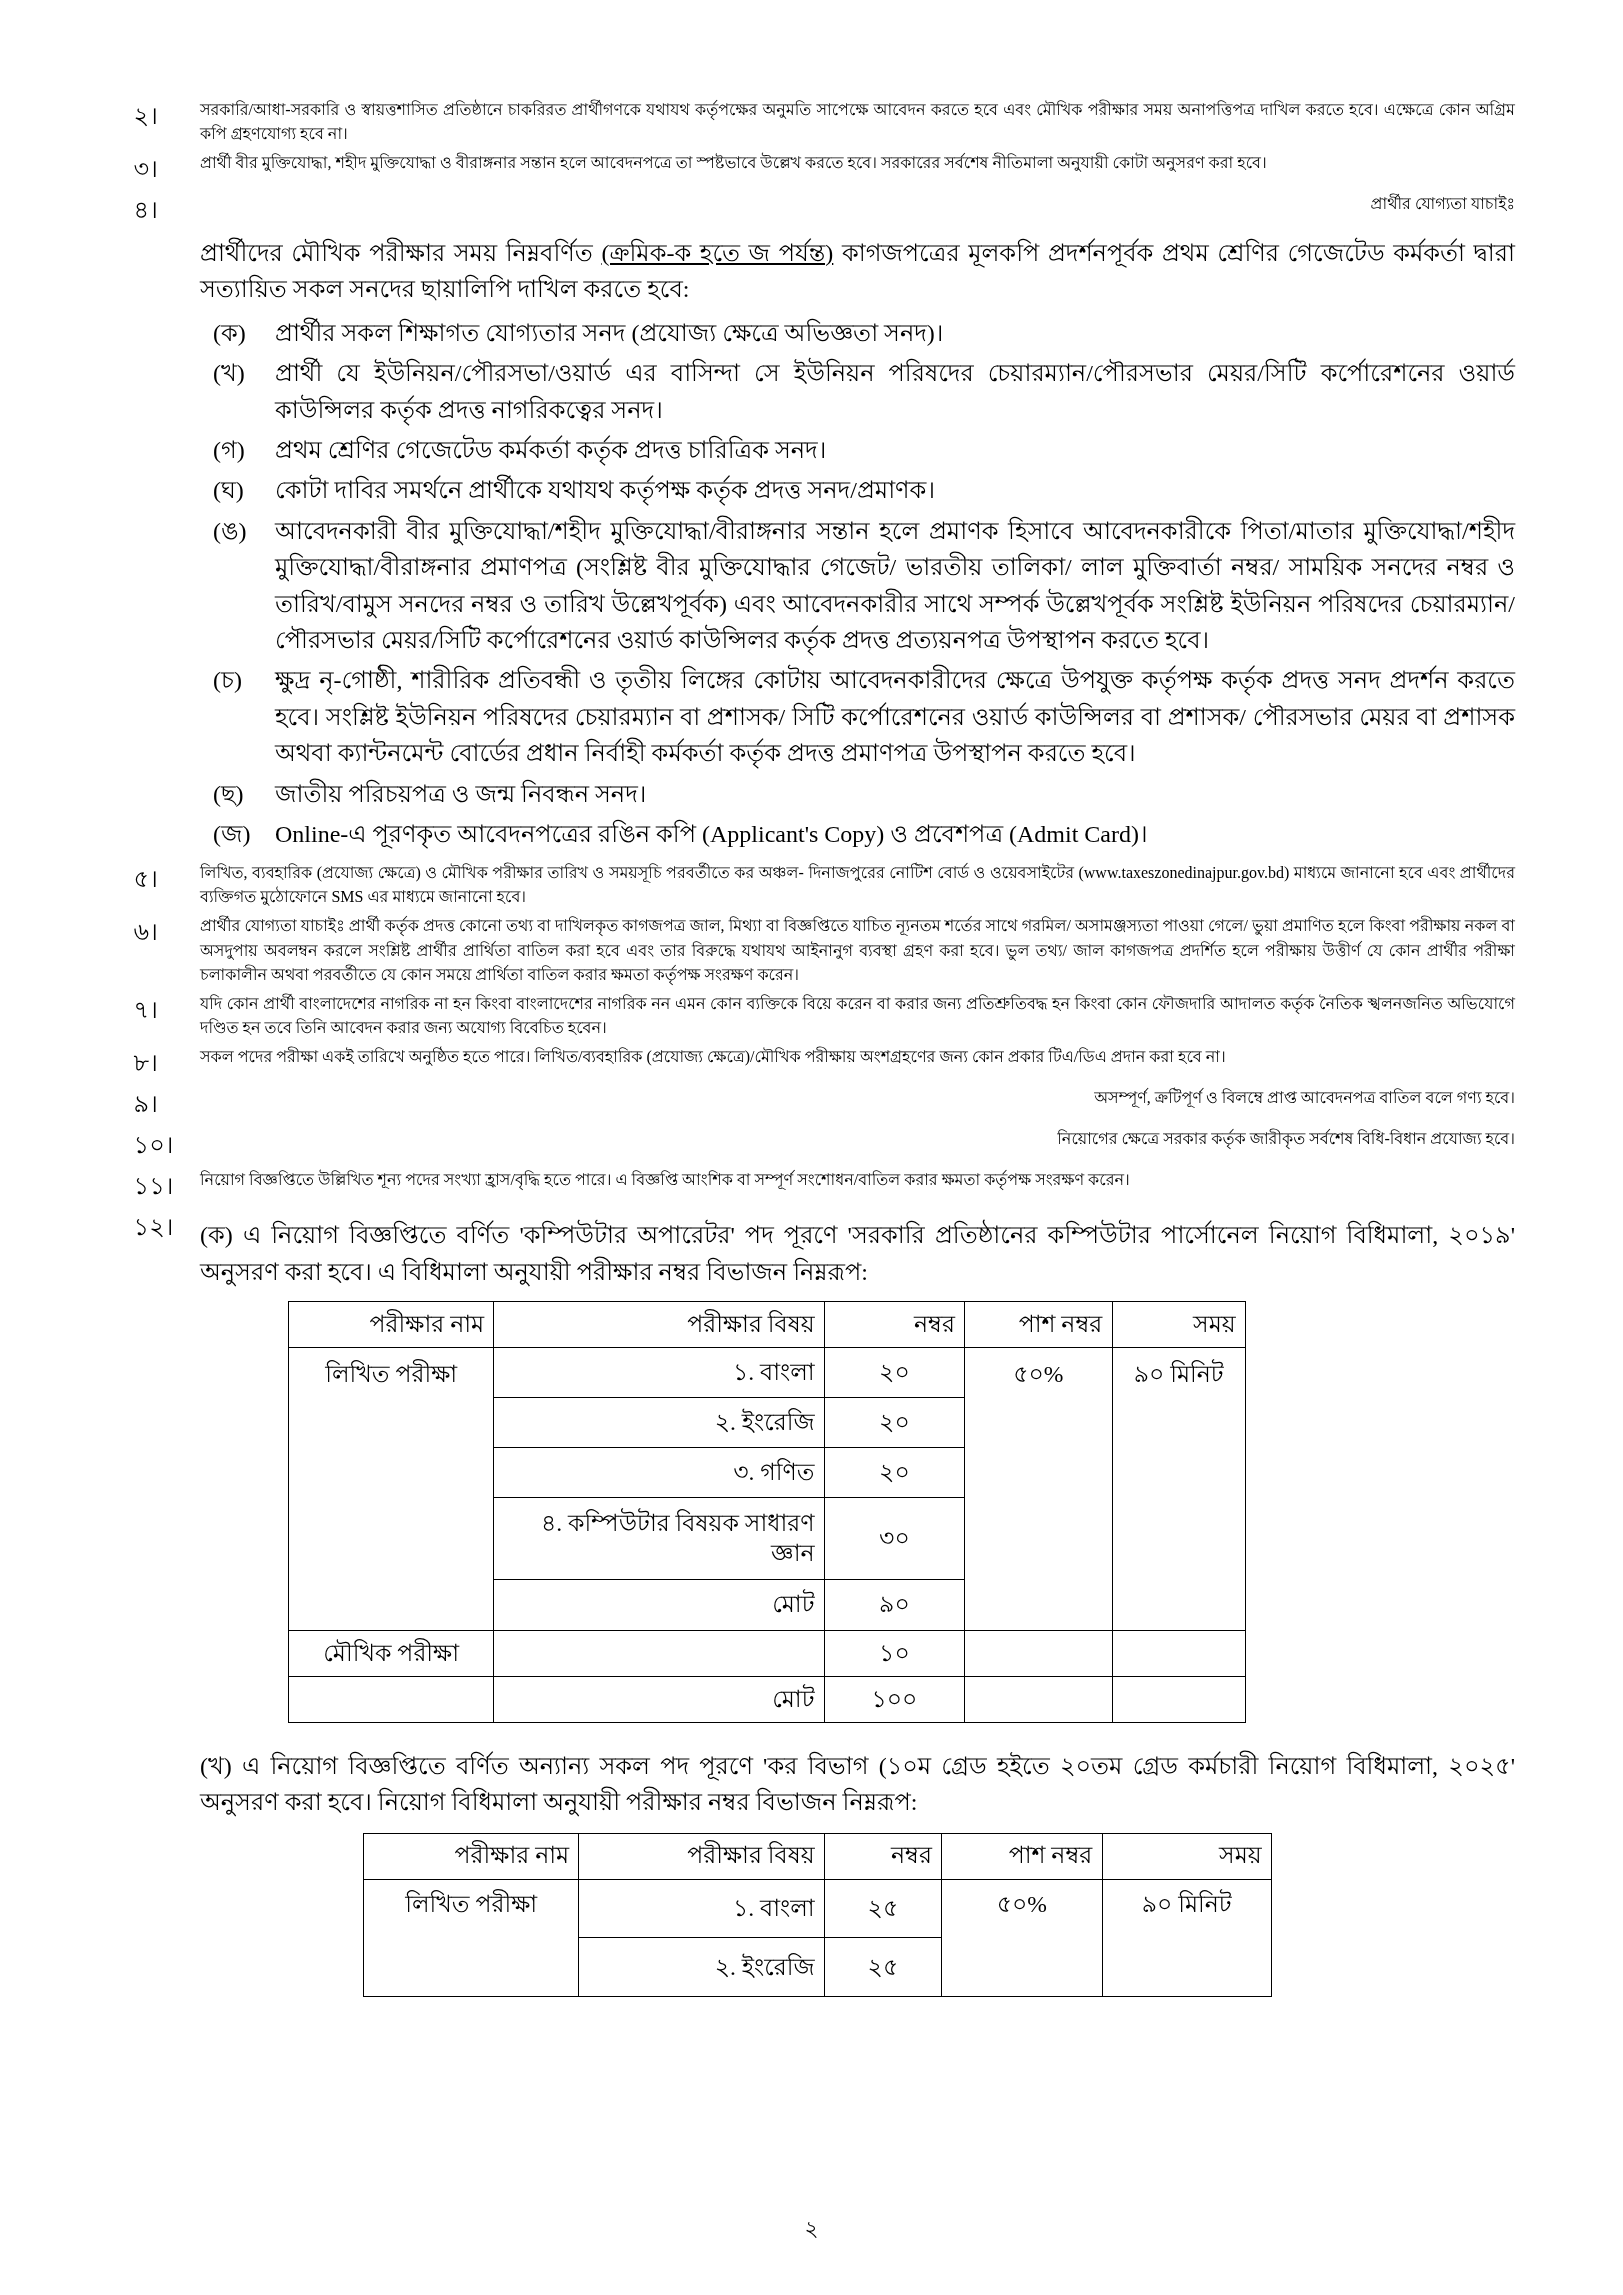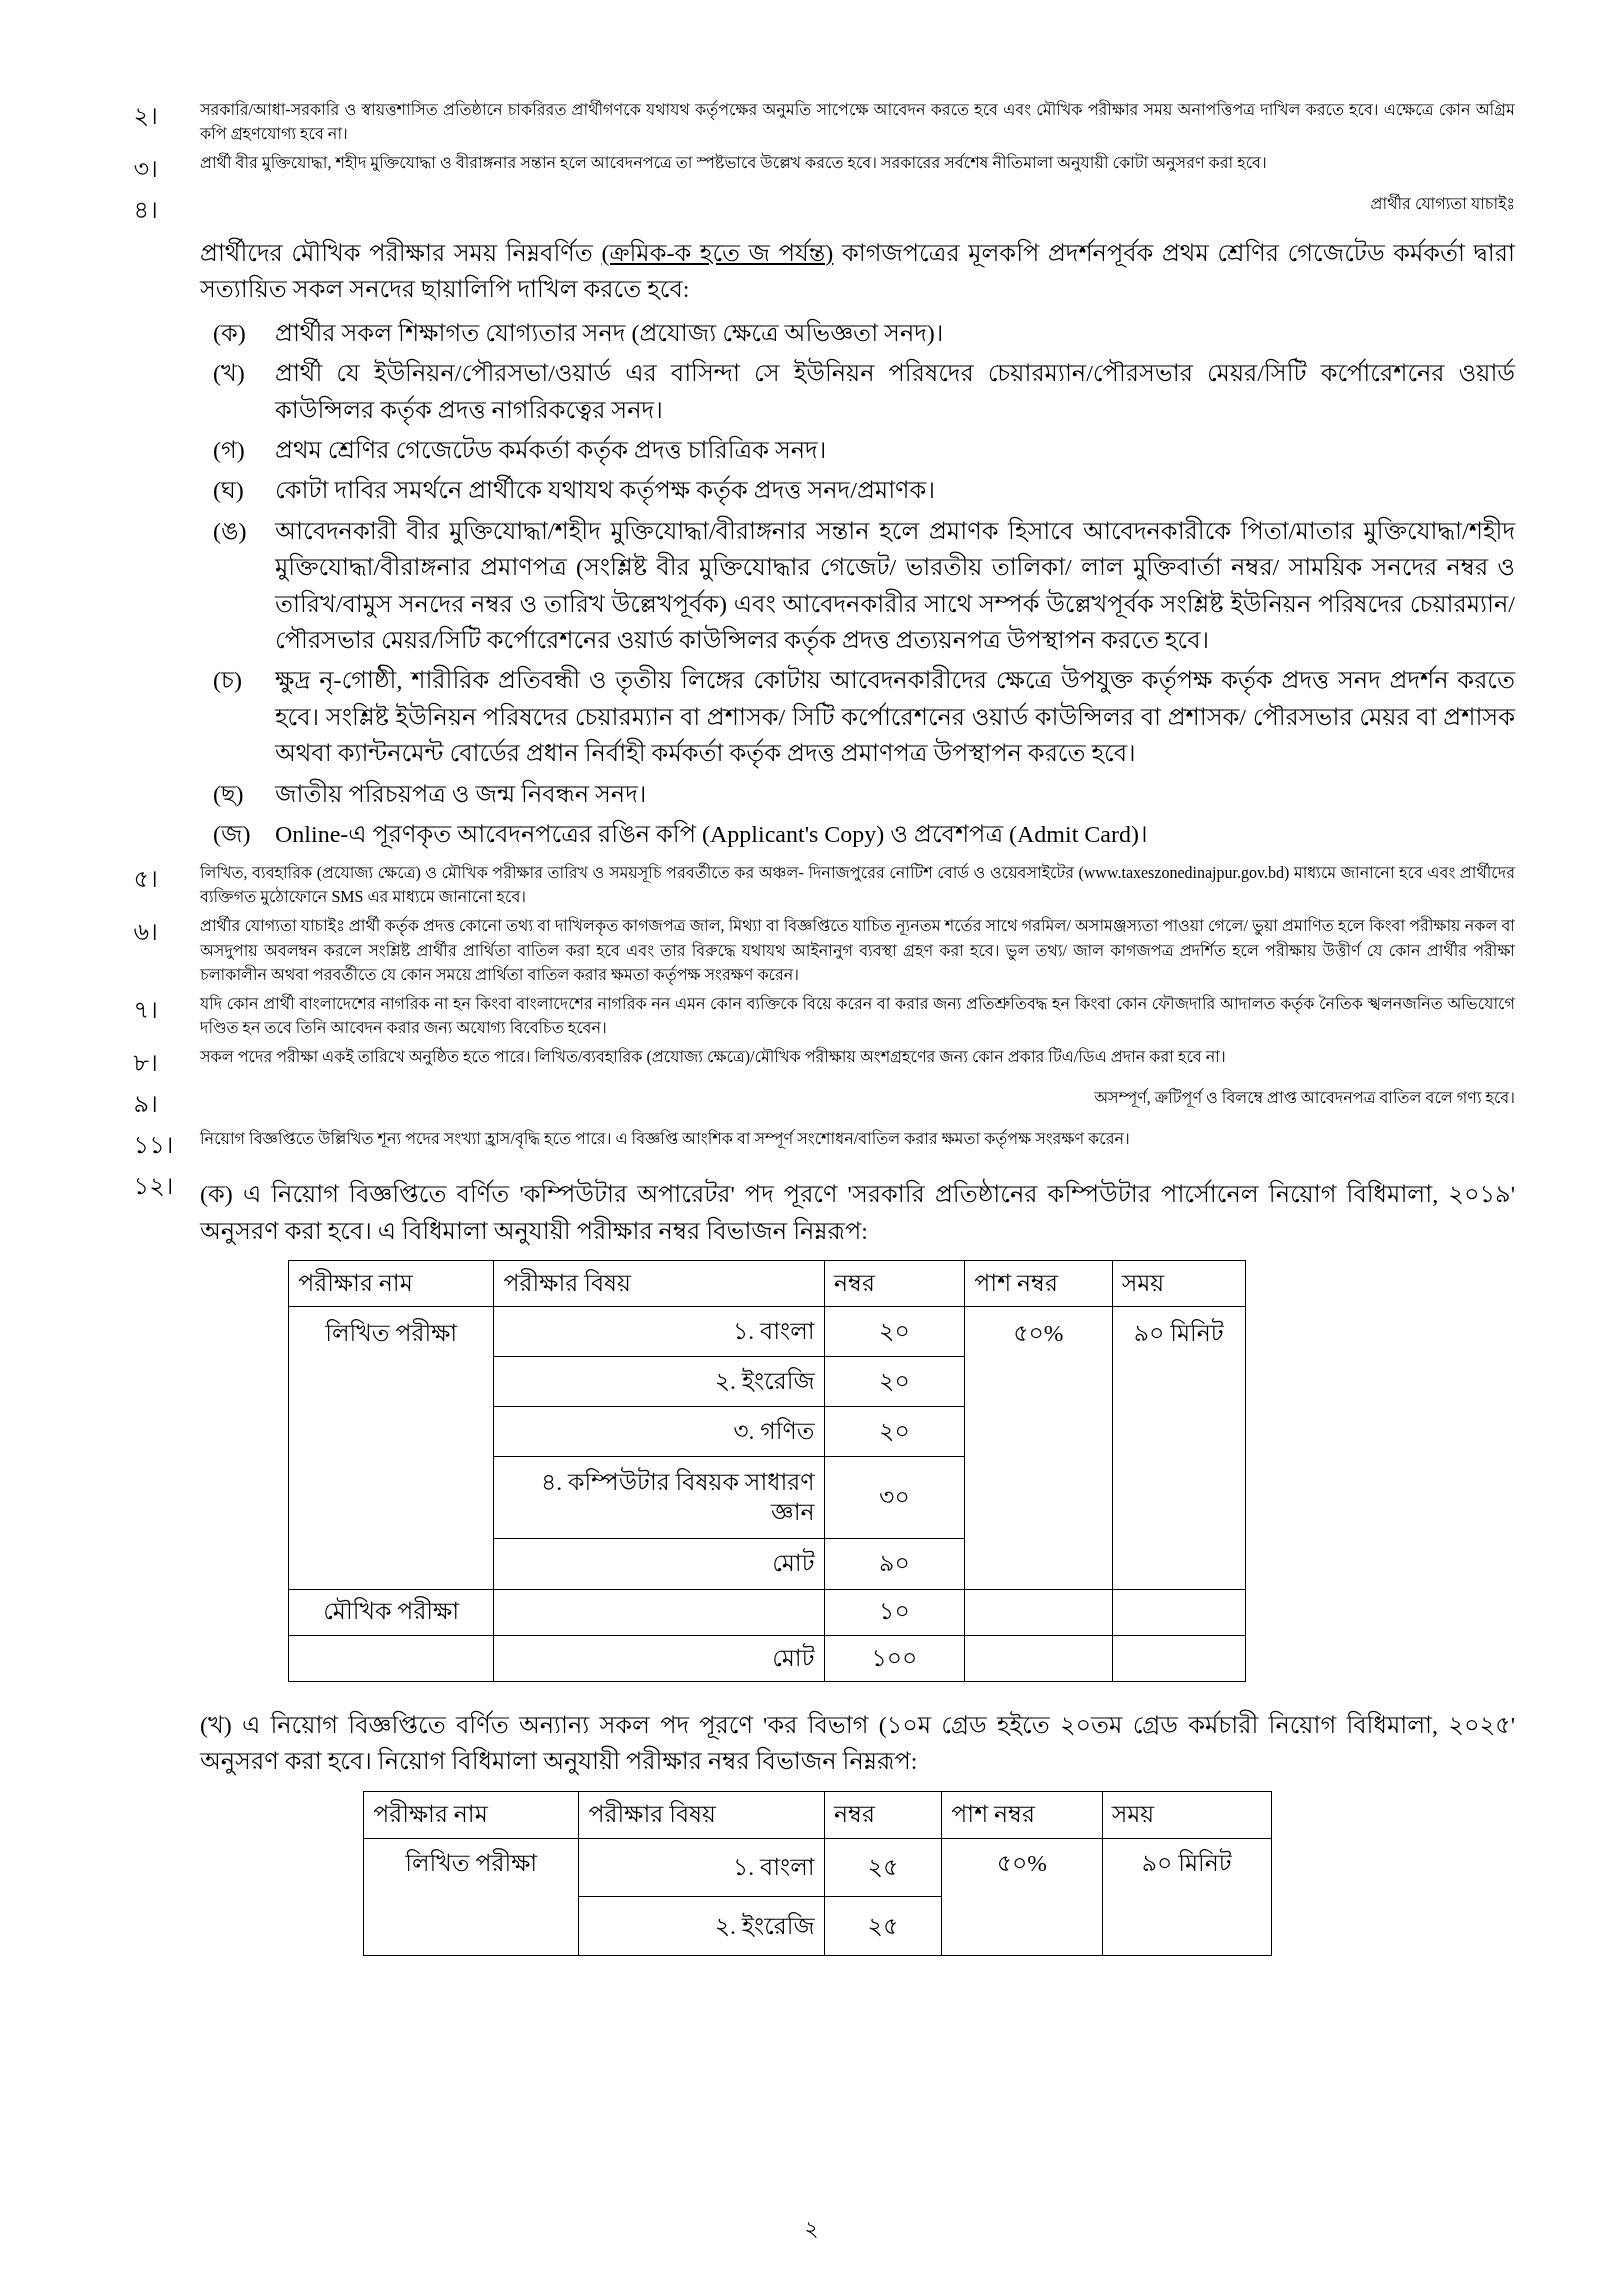--- a/index.html
+++ b/index.html
@@ -109,21 +109,21 @@
     line-height: 1.25;
     table-layout: fixed;
   }
   table.marks td, table.marks th {
     border: 1.3px solid #000000;
     padding: 7.9px 9.2px;
     font-weight: normal;
     vertical-align: middle;
   }
   table.marks th {
-    text-align: left;
+    text-align: right;
   }
   .c { text-align: center; }
   .l { text-align: right; }
 
   
   table.t1 .w1 { width: 186px; }
   table.t1 .w2 { width: 311px; }
   table.t1 .w3 { width: 121px; }
   table.t1 .w4 { width: 128px; }
   table.t1 .w5 { width: 114px; }
@@ -238,20 +238,24 @@
     <div class="item">
       <div class="item-num">৮।</div>
       <div class="item-body">সকল পদের পরীক্ষা একই তারিখে অনুষ্ঠিত হতে পারে। লিখিত/ব্যবহারিক (প্রযোজ্য ক্ষেত্রে)/মৌখিক পরীক্ষায় অংশগ্রহণের জন্য কোন প্রকার টিএ/ডিএ প্রদান করা হবে না।</div>
     </div>
 
     <div class="item">
       <div class="item-num">৯।</div>
       <div class="item-body noj">অসম্পূর্ণ, ক্রটিপূর্ণ ও বিলম্বে প্রাপ্ত আবেদনপত্র বাতিল বলে গণ্য হবে।</div>
     </div>
 
+    <div class="item">
+      <div class="item-num">১০।</div>
+      <div class="item-body noj">নিয়োগের ক্ষেত্রে সরকার কর্তৃক জারীকৃত সর্বশেষ বিধি-বিধান প্রযোজ্য হবে।</div>
+    </div>
 
     <div class="item">
       <div class="item-num">১১।</div>
       <div class="item-body">নিয়োগ বিজ্ঞপ্তিতে উল্লিখিত শূন্য পদের সংখ্যা হ্রাস/বৃদ্ধি হতে পারে। এ বিজ্ঞপ্তি আংশিক বা সম্পূর্ণ সংশোধন/বাতিল করার ক্ষমতা কর্তৃপক্ষ সংরক্ষণ করেন।</div>
     </div>
 
     <div class="item">
       <div class="item-num">১২।</div>
       <div class="block-ka" style="flex:1 1 auto;">(ক) এ নিয়োগ বিজ্ঞপ্তিতে বর্ণিত 'কম্পিউটার অপারেটর' পদ পূরণে 'সরকারি প্রতিষ্ঠানের কম্পিউটার পার্সোনেল নিয়োগ বিধিমালা, ২০১৯' অনুসরণ করা হবে। এ বিধিমালা অনুযায়ী পরীক্ষার নম্বর বিভাজন নিম্নরূপ:</div>
     </div>

